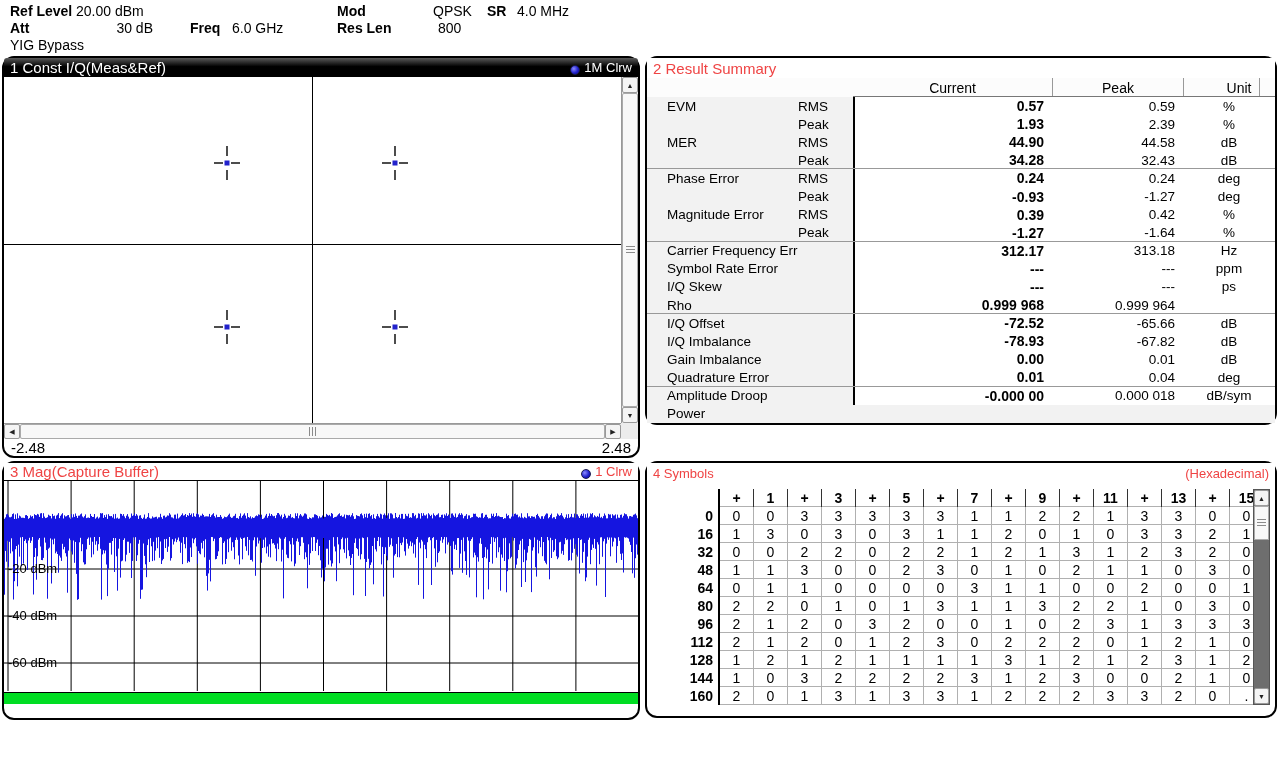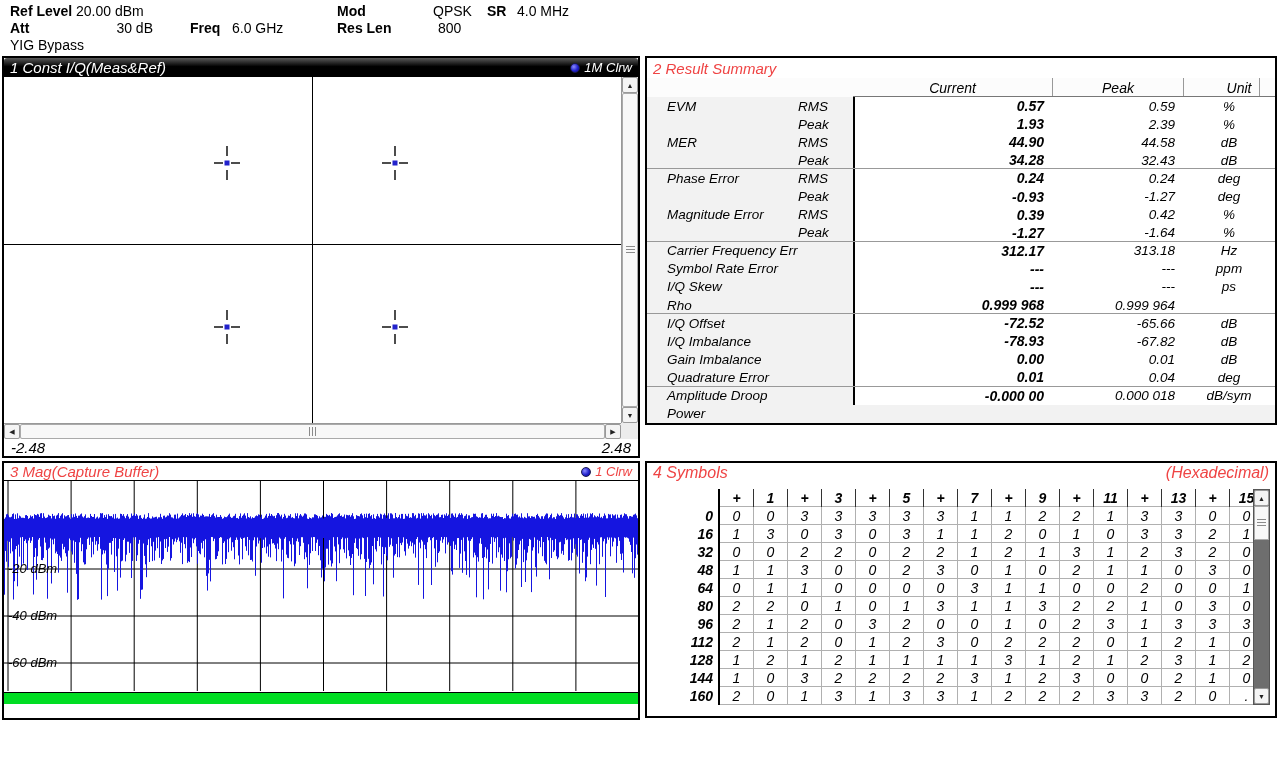--- a/index.html
+++ b/index.html
@@ -3,26 +3,26 @@
 <meta charset="utf-8">
 <style>
   html,body{margin:0;padding:0;background:#fff;}
   body{width:1279px;height:765px;position:relative;overflow:hidden;
        font-family:"Liberation Sans","DejaVu Sans",sans-serif;color:#000;}
   
   #settings-bar{position:absolute;left:0;top:0;width:1279px;height:56px;background:#fff;font-size:14px;}
   #settings-bar span{position:absolute;white-space:nowrap;line-height:16px;}
   .lbl{font-weight:bold;}
   
-  .win{position:absolute;border:2px solid #000;border-radius:0;background:#fff;box-sizing:border-box;font-style:italic;}
+  .win{position:absolute;border:2px solid #000;border-radius:12px;background:#fff;box-sizing:border-box;}
   .titlebar{height:19px;display:flex;justify-content:space-between;align-items:center;
             padding:0 6px;font-size:15px;white-space:nowrap;}
   .titlebar.active{background:linear-gradient(#5a5a5a 0%,#000 45%);color:#fff;border-radius:3px 3px 0 0;}
   .titlebar.plain{background:#fff;color:#ef4444;}
-  .legend{display:flex;align-items:center;gap:4px;font-size:13px;}
+  .legend{display:flex;align-items:flex-end;gap:4px;font-size:13px;}
   .tdot{width:10px;height:10px;border-radius:50%;border:1px solid #1a1a50;box-sizing:border-box;
         background:radial-gradient(circle at 35% 35%, #8a8aff 0%, #2222cc 55%, #000090 100%);}
   
   #win1{left:2px;top:56px;width:638px;height:402px;}
   #const-plot{position:absolute;left:0;top:19px;width:617px;height:346px;background:#fff;}
   .axis-v{position:absolute;left:308px;top:0;width:1px;height:100%;background:#000;}
   .axis-h{position:absolute;left:0;top:48.3%;width:100%;height:1px;background:#000;}
   .cpoint{position:absolute;width:36px;height:40px;transform:translate(-50%,-50%);}
   
   .vsb{position:absolute;right:0;top:19px;width:17px;height:346px;background:#ececec;border-left:1px solid #999;box-sizing:border-box;}
@@ -66,21 +66,21 @@
   
   #win3{left:2px;top:461px;width:638px;height:259px;}
   #win3 .titlebar{height:17px;border-bottom:1px solid #000;}
   #mag-plot{position:absolute;left:0;top:18px;width:634px;height:210px;background:#fff;}
   .ylab{position:absolute;left:4px;font-size:13px;white-space:nowrap;}
   #green-bar{position:absolute;left:0;top:229px;width:634px;height:12px;background:#00dd22;border-top:1px solid #000;box-sizing:border-box;}
   #mag-xlabels{position:absolute;left:0;bottom:0;width:100%;height:16px;display:flex;justify-content:space-between;
                font-size:14px;padding:0 7px;box-sizing:border-box;align-items:center;}
   
   #win4{left:645px;top:461px;width:632px;height:257px;}
-  #win4 .titlebar{height:20px;font-size:16px;}
+  #win4 .titlebar{height:20px;font-size:13px;}
   #symbols-table{position:absolute;left:6px;top:26px;border-collapse:collapse;font-size:14px;}
   #symbols-table th,#symbols-table td{width:33px;height:17px;padding:0;text-align:center;font-weight:normal;}
   #symbols-table th{font-weight:bold;border-left:1px solid #333;}
   #symbols-table th:last-child{border-right:1px solid #333;}
   #symbols-table th.rowlbl,#symbols-table td.rowlbl{width:60px;text-align:right;padding-right:5px;
       font-weight:bold;border:none;border-right:2px solid #000;}
   #symbols-table td{border:1px solid #b0b0b0;}
   #sym-vsb{position:absolute;right:5px;top:26px;bottom:11px;width:17px;background:#6e6e6e;border:1px solid #555;box-sizing:border-box;}
   #sym-vsb .sb-btn{left:0;width:15px;}
   #sym-vsb .up{top:0;} #sym-vsb .down{bottom:0;}

